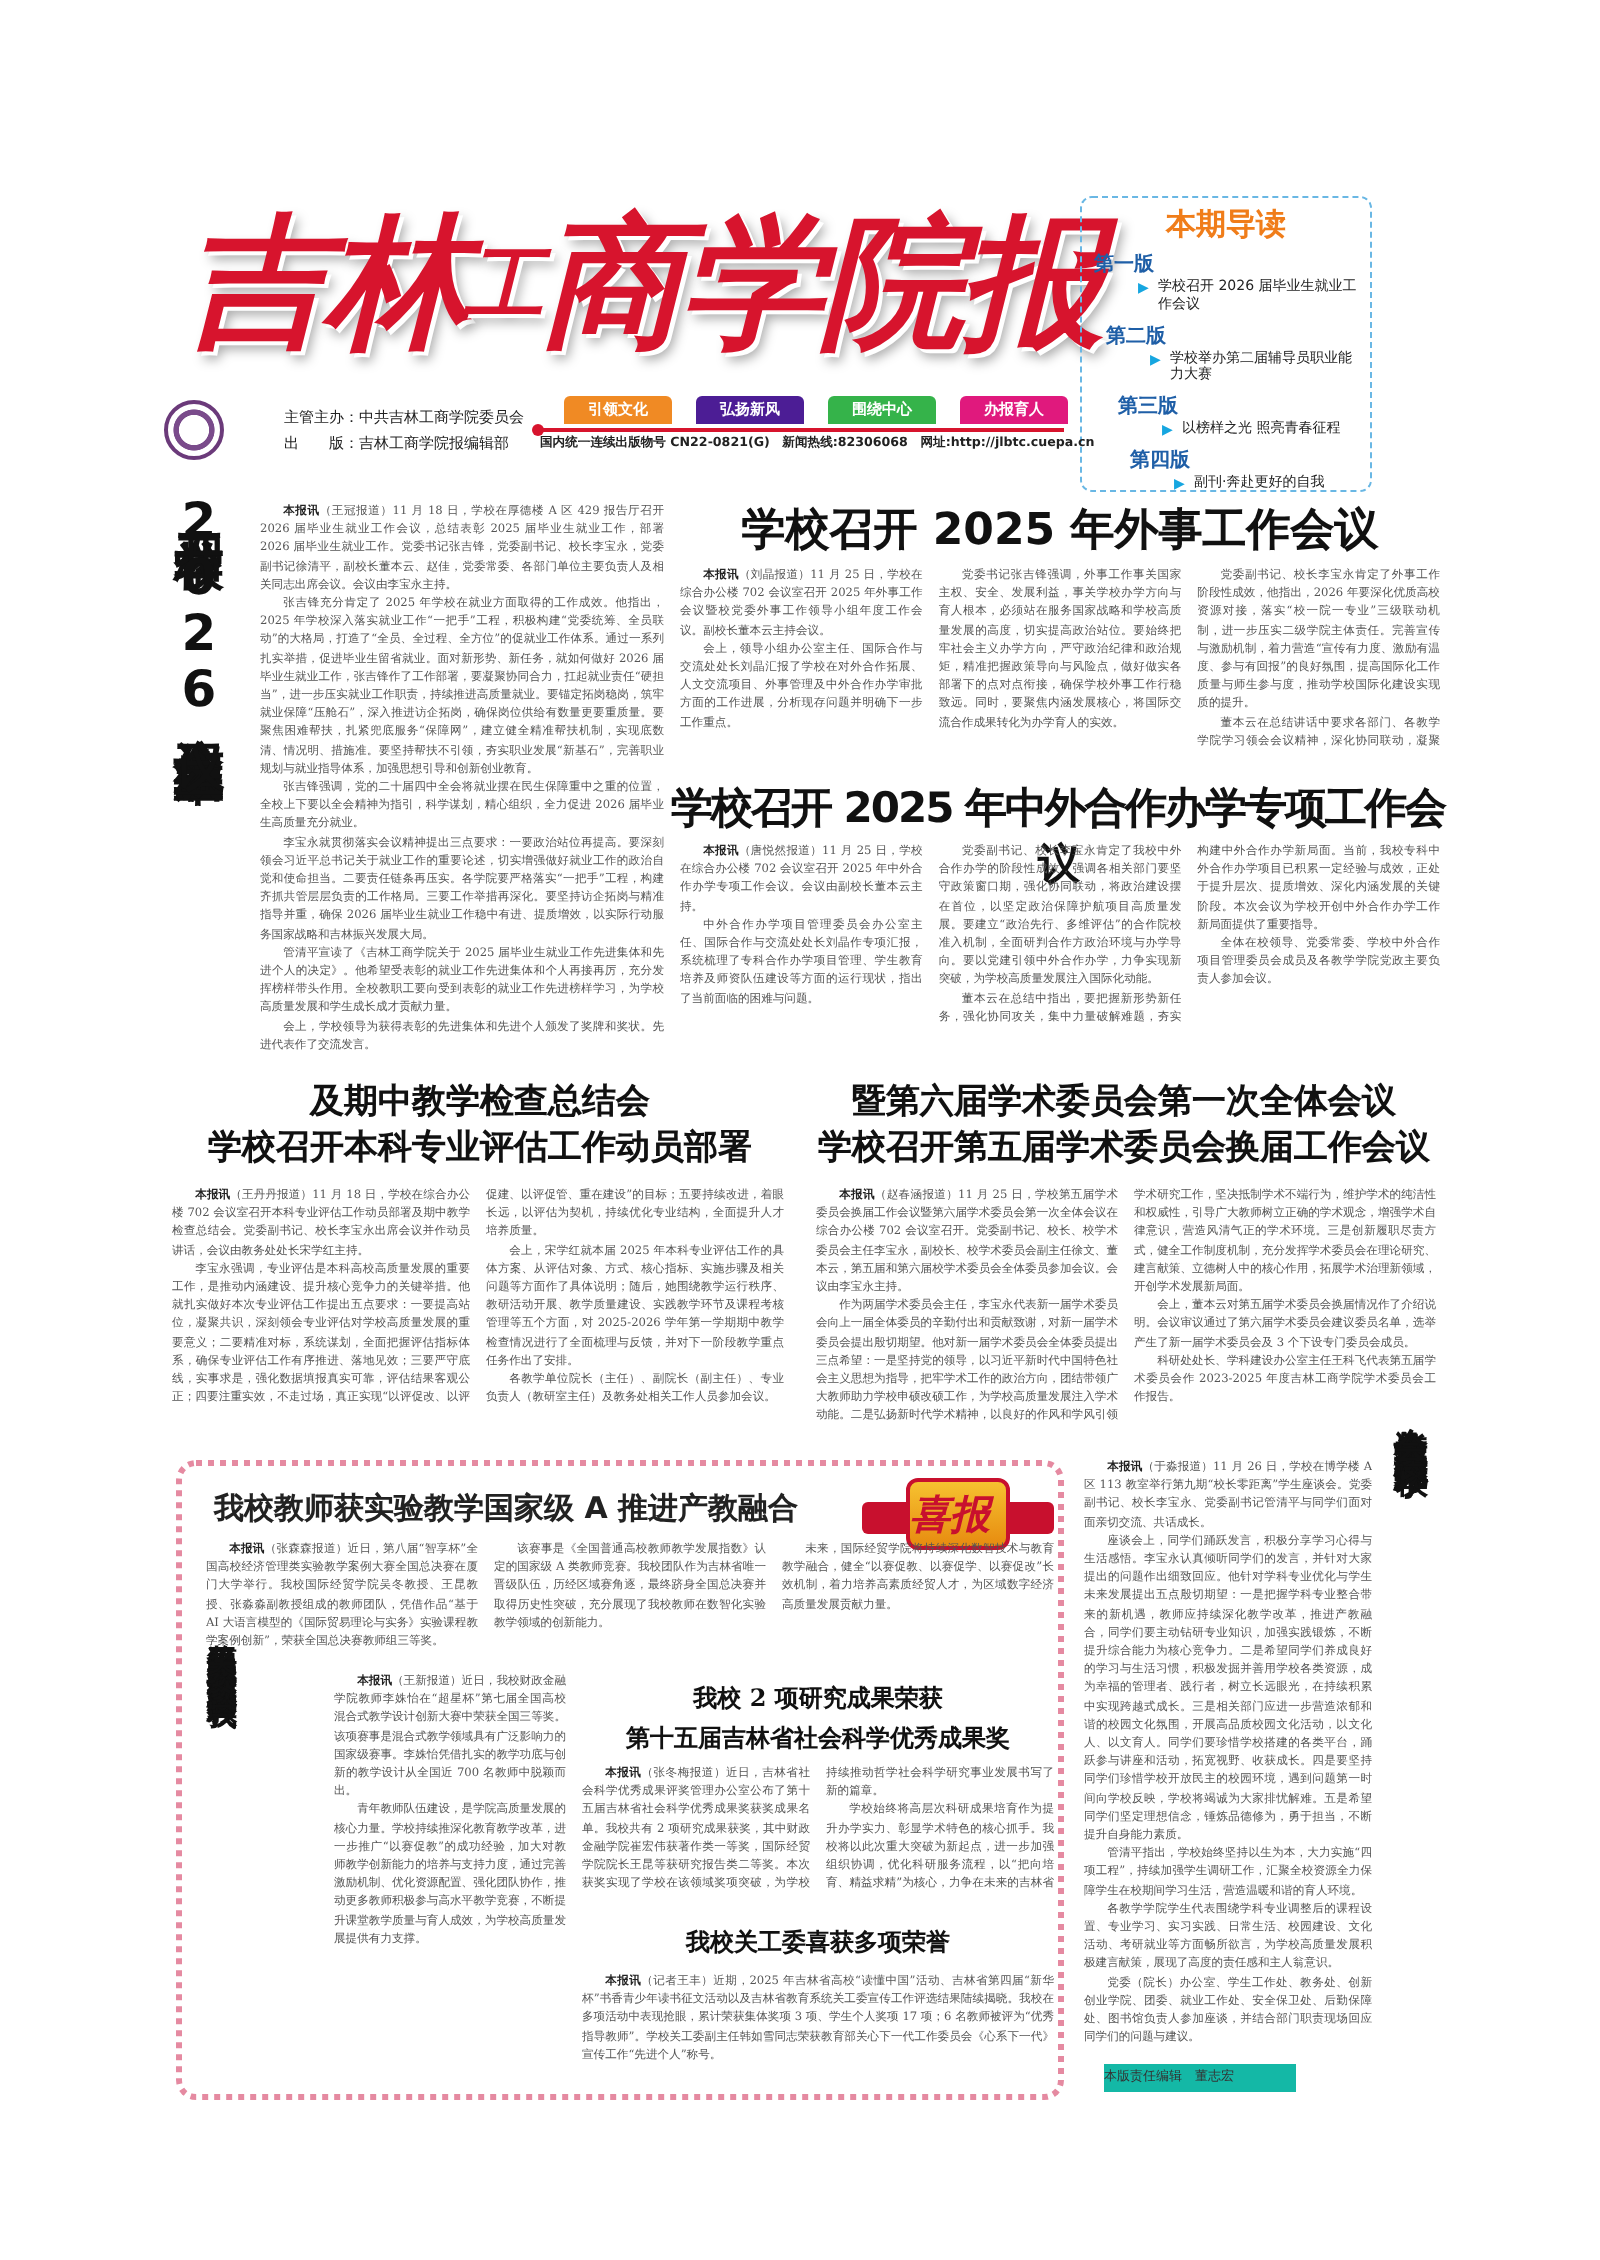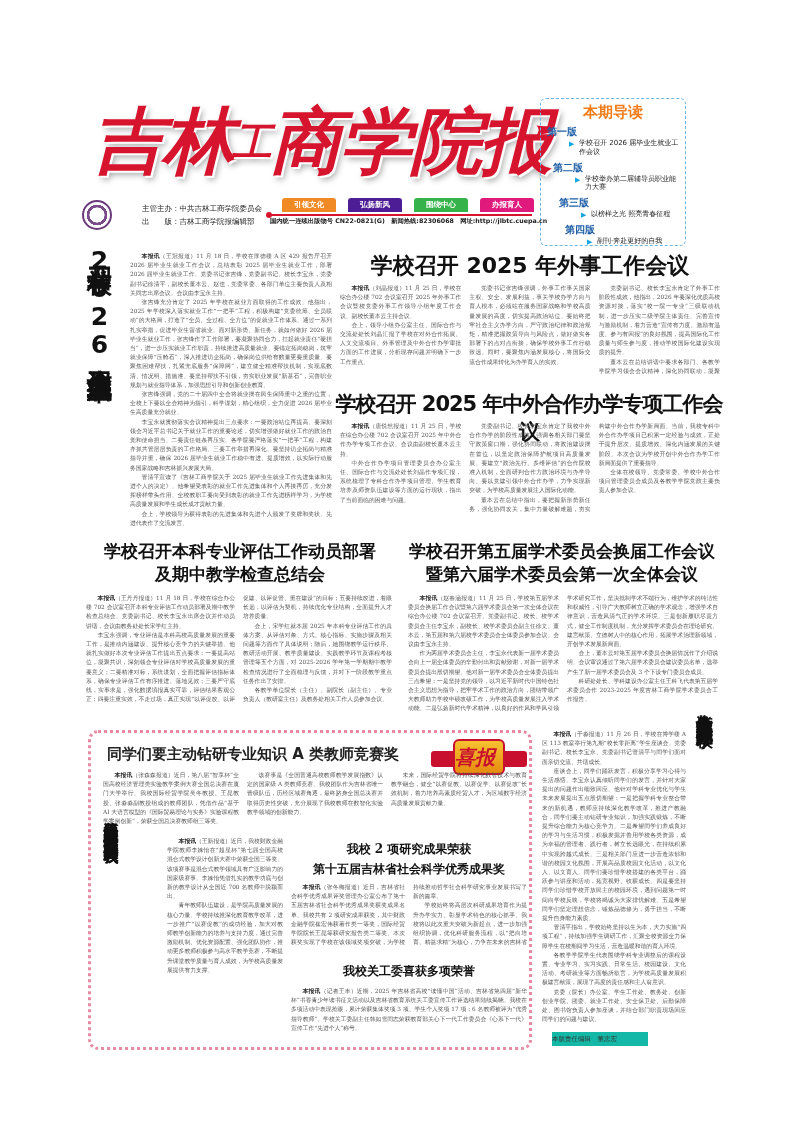--- a/index.html
+++ b/index.html
@@ -128,43 +128,43 @@
   <div class="h-center" style="left:252px; top:302px; width:390px; font-size:21px; line-height:28px; letter-spacing:-1px;">学校召开 2025 年中外合作办学专项工作会议</div>
   <div class="col" style="left:258px; top:334px; width:380px; height:112px; column-count:3; column-gap:8px;">
     <p class="body-text"><span class="lead">本报讯</span><span>（唐悦然报道）11 月 25 日，学校在综合办公楼 702 会议室召开 2025 年中外合作办学专项工作会议。会议由副校长董本云主持。</span></p>
     <p class="body-text">中外合作办学项目管理委员会办公室主任、国际合作与交流处处长刘晶作专项汇报，系统梳理了专科合作办学项目管理、学生教育培养及师资队伍建设等方面的运行现状，指出了当前面临的困难与问题。</p>
     <p class="body-text">党委副书记、校长李宝永肯定了我校中外合作办学的阶段性成效，强调各相关部门要坚守政策窗口期，强化协同联动，将政治建设摆在首位，以坚定政治保障护航项目高质量发展。要建立“政治先行、多维评估”的合作院校准入机制，全面研判合作方政治环境与办学导向。要以党建引领中外合作办学，力争实现新突破，为学校高质量发展注入国际化动能。</p>
     <p class="body-text">董本云在总结中指出，要把握新形势新任务，强化协同攻关，集中力量破解难题，夯实构建中外合作办学新局面。当前，我校专科中外合作办学项目已积累一定经验与成效，正处于提升层次、提质增效、深化内涵发展的关键阶段。本次会议为学校开创中外合作办学工作新局面提供了重要指导。</p>
     <p class="body-text">全体在校领导、党委常委、学校中外合作项目管理委员会成员及各教学学院党政主要负责人参加会议。</p>
   </div>
 
   <div class="h-center" style="left:0; top:452px; width:316px; font-size:17px; line-height:23px;">
+    <div>及期中教学检查总结会</div>
     <div>学校召开本科专业评估工作动员部署</div>
-    <div>及期中教学检查总结会</div>
   </div>
   <div class="col" style="left:4px; top:506px; width:306px; height:128px; column-count:2; column-gap:8px;">
     <p class="body-text"><span class="lead">本报讯</span><span>（王丹丹报道）11 月 18 日，学校在综合办公楼 702 会议室召开本科专业评估工作动员部署及期中教学检查总结会。党委副书记、校长李宝永出席会议并作动员讲话，会议由教务处处长宋学红主持。</span></p>
     <p class="body-text">李宝永强调，专业评估是本科高校高质量发展的重要工作，是推动内涵建设、提升核心竞争力的关键举措。他就扎实做好本次专业评估工作提出五点要求：一要提高站位，凝聚共识，深刻领会专业评估对学校高质量发展的重要意义；二要精准对标，系统谋划，全面把握评估指标体系，确保专业评估工作有序推进、落地见效；三要严守底线，实事求是，强化数据填报真实可靠，评估结果客观公正；四要注重实效，不走过场，真正实现“以评促改、以评促建、以评促管、重在建设”的目标；五要持续改进，着眼长远，以评估为契机，持续优化专业结构，全面提升人才培养质量。</p>
     <p class="body-text">会上，宋学红就本届 2025 年本科专业评估工作的具体方案、从评估对象、方式、核心指标、实施步骤及相关问题等方面作了具体说明；随后，她围绕教学运行秩序、教研活动开展、教学质量建设、实践教学环节及课程考核管理等五个方面，对 2025-2026 学年第一学期期中教学检查情况进行了全面梳理与反馈，并对下一阶段教学重点任务作出了安排。</p>
     <p class="body-text">各教学单位院长（主任）、副院长（副主任）、专业负责人（教研室主任）及教务处相关工作人员参加会议。</p>
   </div>
 
   <div class="h-center" style="left:320px; top:452px; width:320px; font-size:17px; line-height:23px;">
+    <div>暨第六届学术委员会第一次全体会议</div>
     <div>学校召开第五届学术委员会换届工作会议</div>
-    <div>暨第六届学术委员会第一次全体会议</div>
   </div>
   <div class="col" style="left:326px; top:506px; width:310px; height:128px; column-count:2; column-gap:8px;">
     <p class="body-text"><span class="lead">本报讯</span><span>（赵春涵报道）11 月 25 日，学校第五届学术委员会换届工作会议暨第六届学术委员会第一次全体会议在综合办公楼 702 会议室召开。党委副书记、校长、校学术委员会主任李宝永，副校长、校学术委员会副主任徐文、董本云，第五届和第六届校学术委员会全体委员参加会议。会议由李宝永主持。</span></p>
     <p class="body-text">作为两届学术委员会主任，李宝永代表新一届学术委员会向上一届全体委员的辛勤付出和贡献致谢，对新一届学术委员会提出殷切期望。他对新一届学术委员会全体委员提出三点希望：一是坚持党的领导，以习近平新时代中国特色社会主义思想为指导，把牢学术工作的政治方向，团结带领广大教师助力学校申硕改硕工作，为学校高质量发展注入学术动能。二是弘扬新时代学术精神，以良好的作风和学风引领学术研究工作，坚决抵制学术不端行为，维护学术的纯洁性和权威性，引导广大教师树立正确的学术观念，增强学术自律意识，营造风清气正的学术环境。三是创新履职尽责方式，健全工作制度机制，充分发挥学术委员会在理论研究、建言献策、立德树人中的核心作用，拓展学术治理新领域，开创学术发展新局面。</p>
     <p class="body-text">会上，董本云对第五届学术委员会换届情况作了介绍说明。会议审议通过了第六届学术委员会建议委员名单，选举产生了新一届学术委员会及 3 个下设专门委员会成员。</p>
     <p class="body-text">科研处处长、学科建设办公室主任王科飞代表第五届学术委员会作 2023-2025 年度吉林工商学院学术委员会工作报告。</p>
   </div>
 
   <div class="award-box">
-    <div class="award-title" style="left:16px; top:12px; font-size:15px;">同学们要主动钻研专业知识 A 类教师竞赛奖</div>
+    <div class="award-title" style="left:16px; top:12px; font-size:15px;">我校教师获实验教学国家级 A 推进产教融合</div>
     <div class="xibao">
       <div class="ribbon"></div>
       <div class="badge">喜报</div>
     </div>
     <div class="col" style="left:12px; top:38px; width:424px; height:60px; column-count:3; column-gap:8px;">
       <p class="body-text"><span class="lead">本报讯</span><span>（张森森报道）近日，第八届“智享杯”全国高校经济管理类实验教学案例大赛全国总决赛在厦门大学举行。我校国际经贸学院吴冬教授、王昆教授、张淼淼副教授组成的教师团队，凭借作品“基于 AI 大语言模型的《国际贸易理论与实务》实验课程教学案例创新”，荣获全国总决赛教师组三等奖。</span></p>
       <p class="body-text">该赛事是《全国普通高校教师教学发展指数》认定的国家级 A 类教师竞赛。我校团队作为吉林省唯一晋级队伍，历经区域赛角逐，最终跻身全国总决赛并取得历史性突破，充分展现了我校教师在数智化实验教学领域的创新能力。</p>
       <p class="body-text">未来，国际经贸学院将持续深化数智技术与教育教学融合，健全“以赛促教、以赛促学、以赛促改”长效机制，着力培养高素质经贸人才，为区域数字经济高质量发展贡献力量。</p>
     </div>
 

